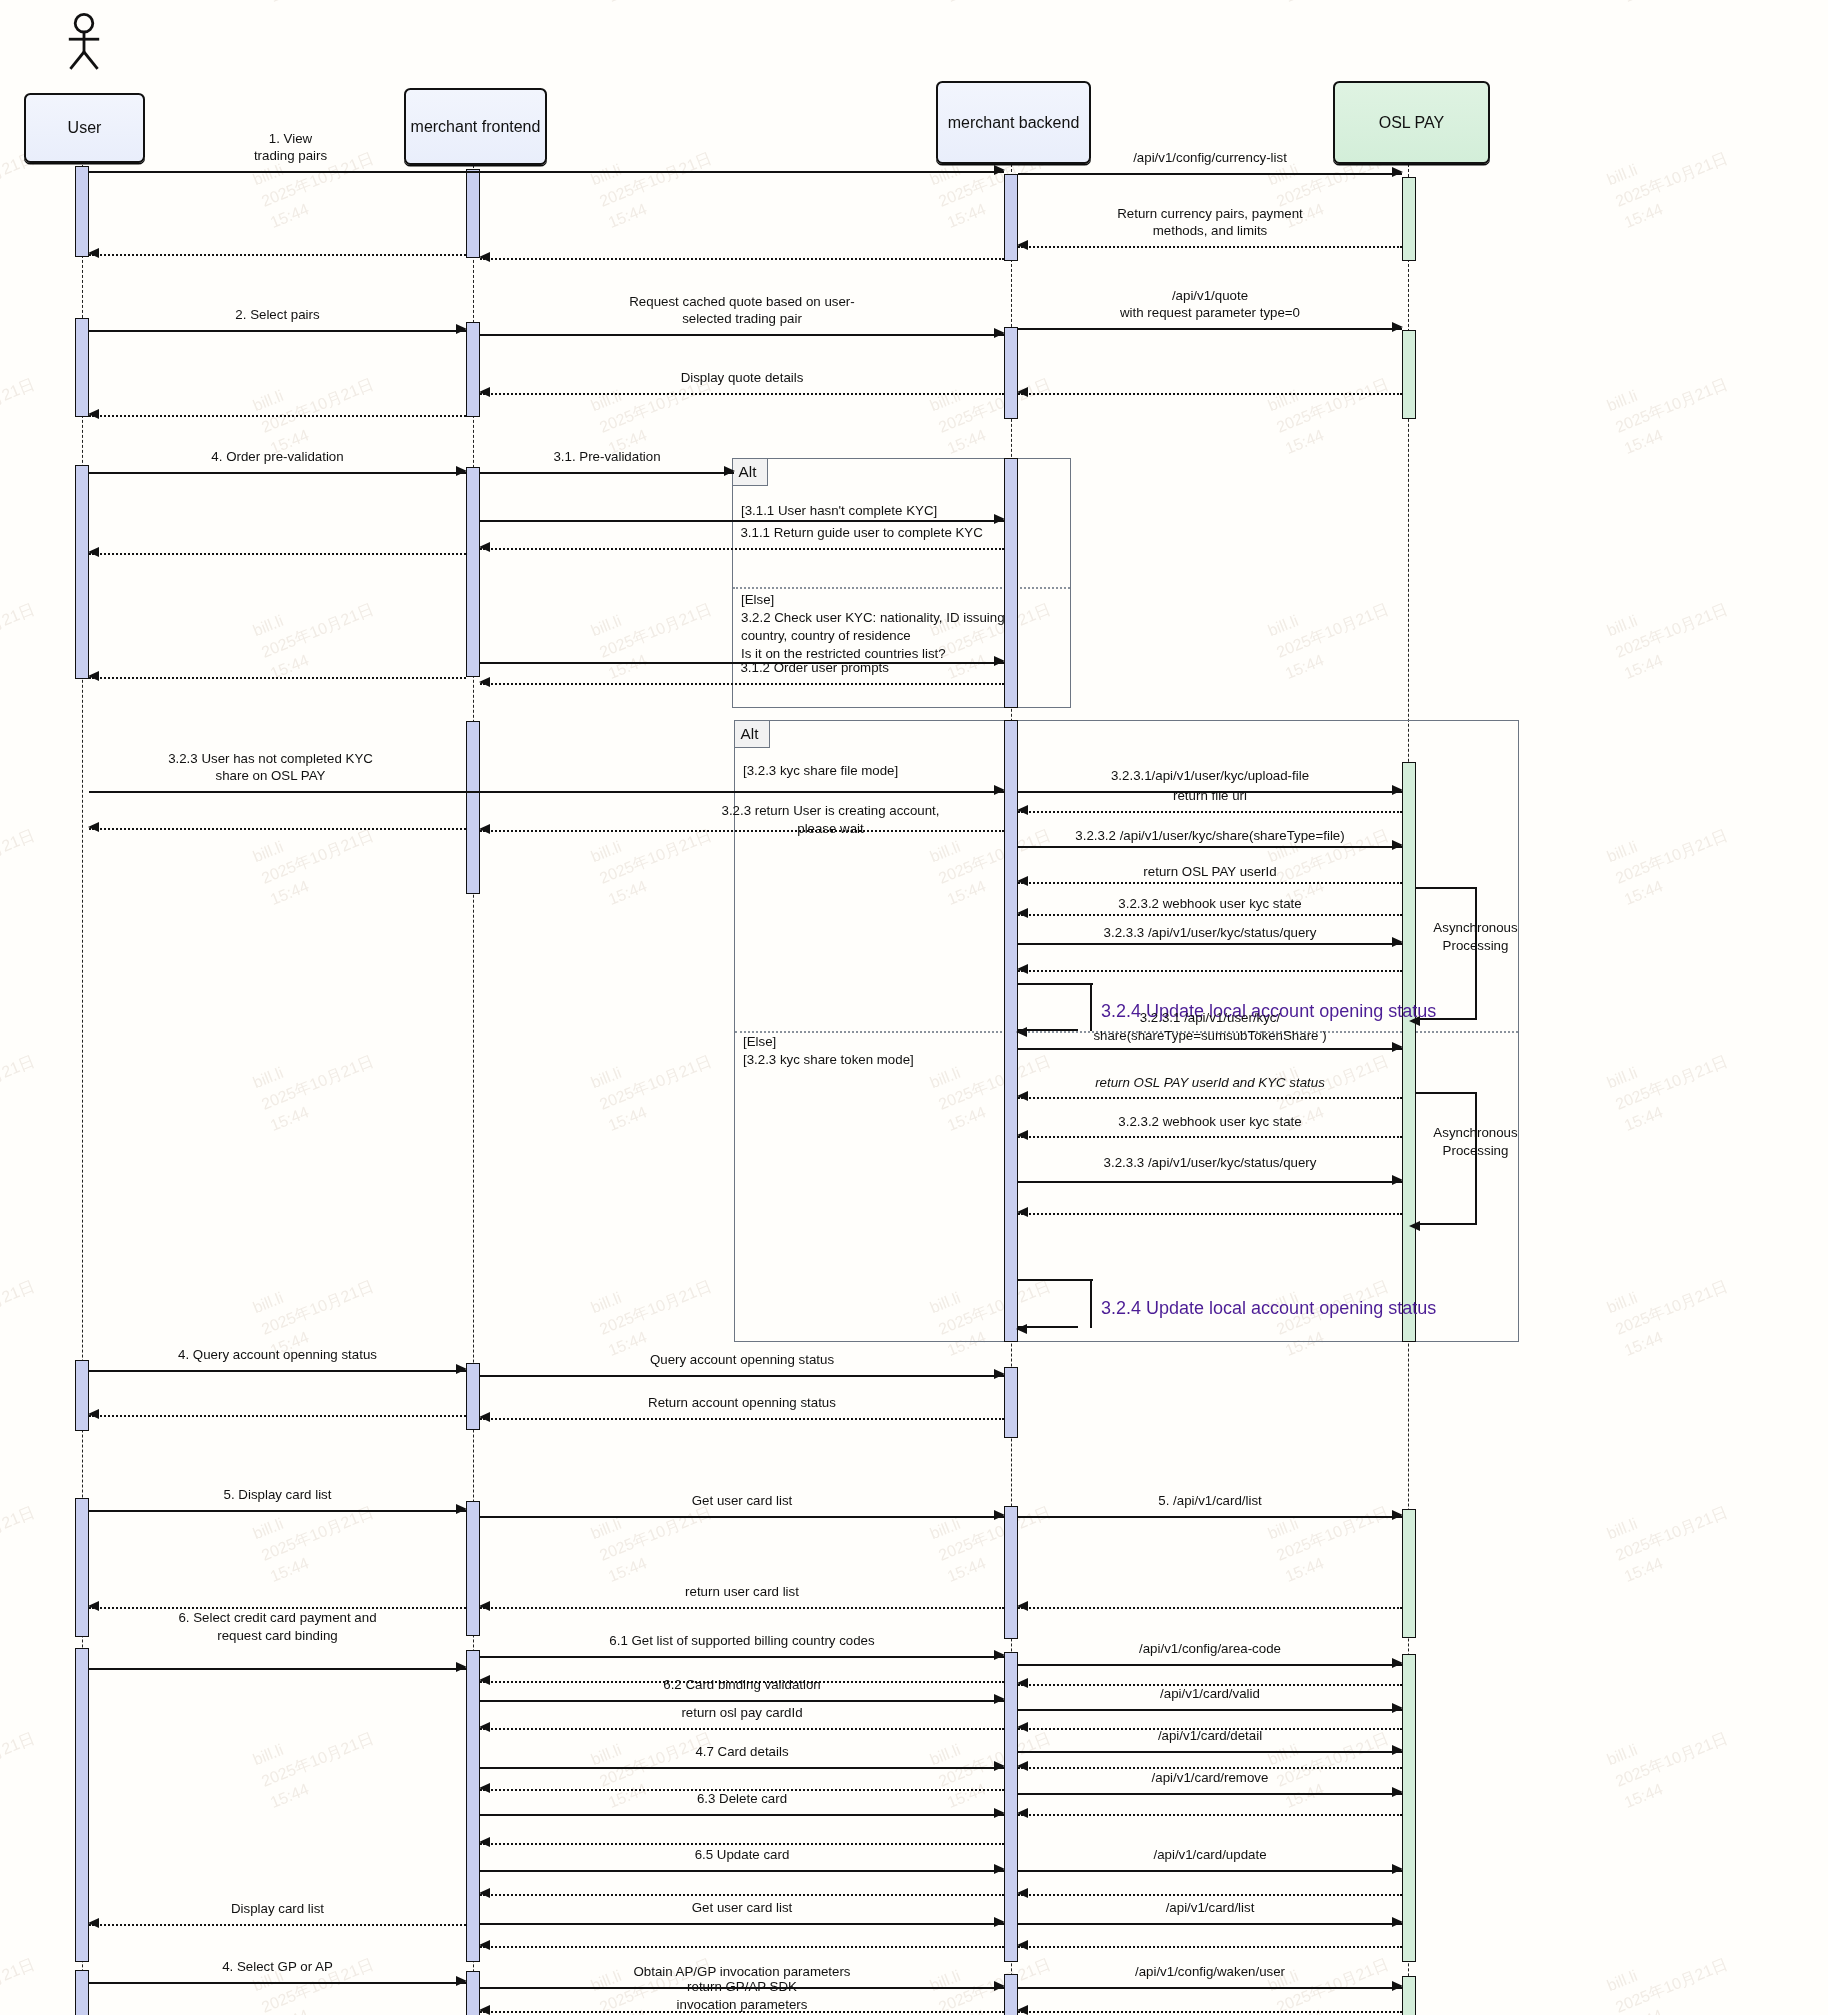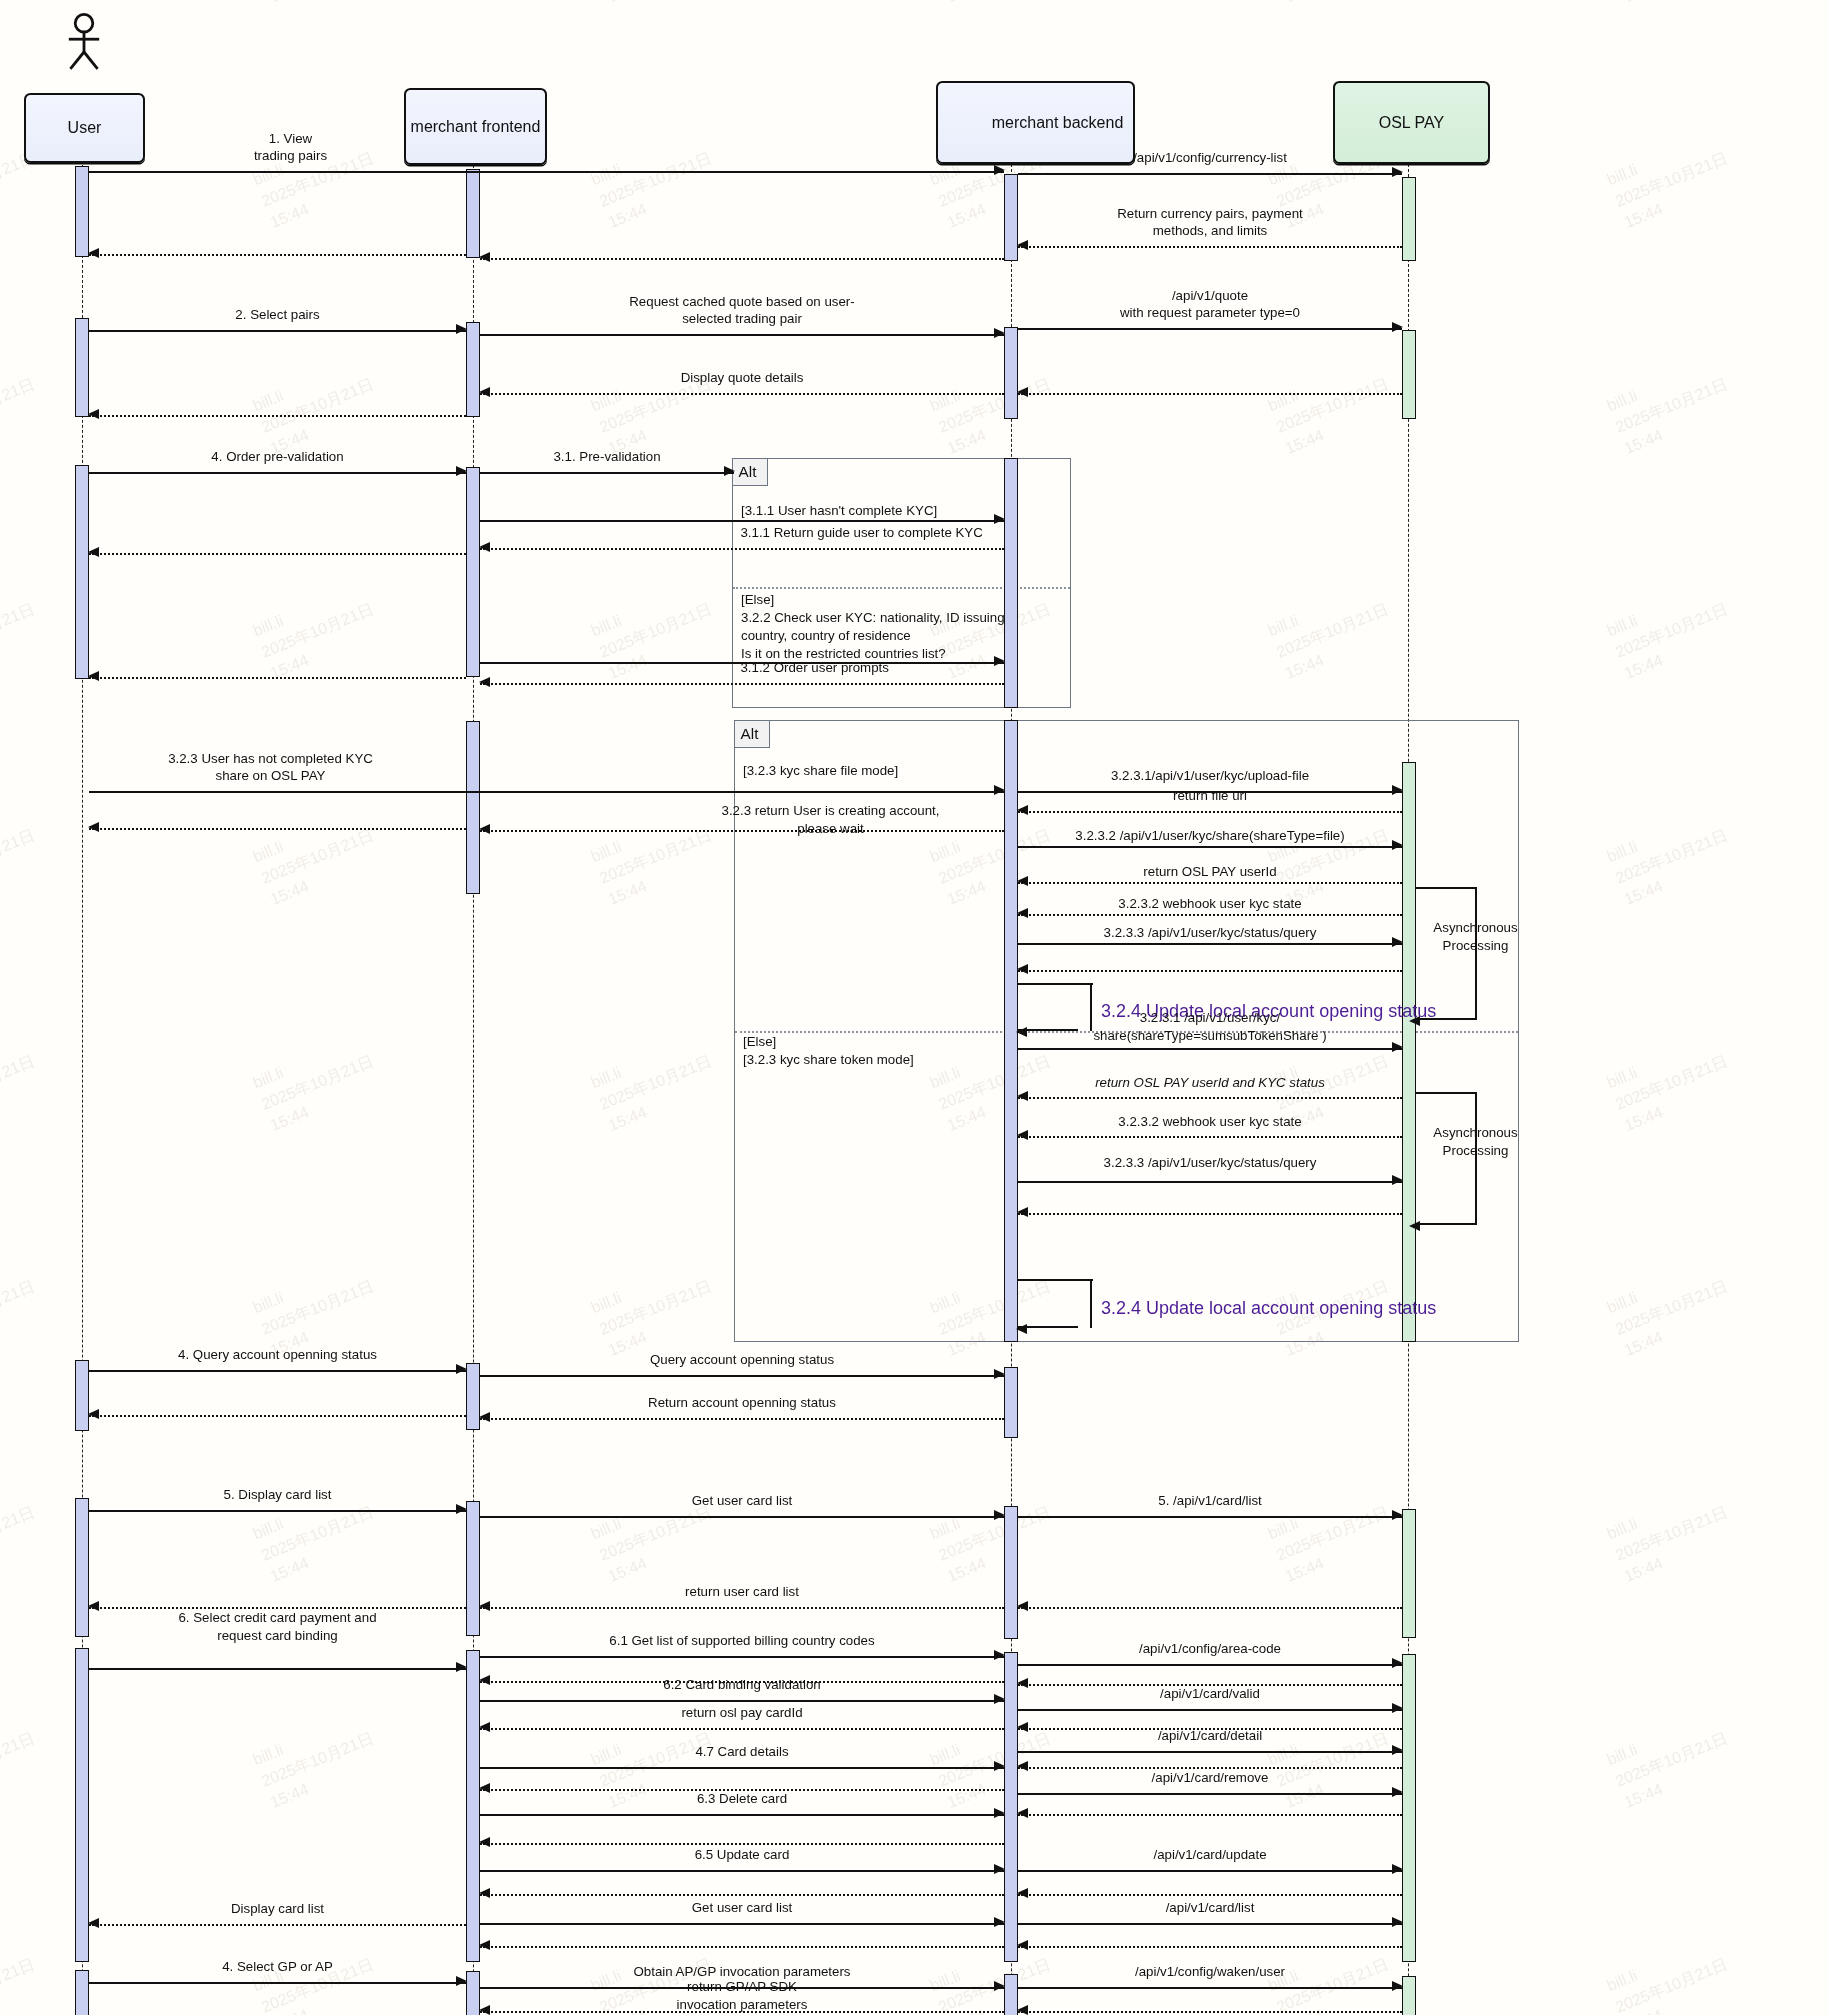--- a/index.html
+++ b/index.html
@@ -257,21 +257,21 @@
       <line x1="60" y1="100" x2="94" y2="142" stroke="#111" stroke-width="7"></line>
     </svg>
   </div>
 
   <div class="participant" style="left:24px;top:93px;width:117px;height:66px;">
     <span>User</span>
   </div>
   <div class="participant" style="left:404px;top:88px;width:139px;height:73px;">
     <span>merchant frontend</span>
   </div>
-  <div class="participant" style="left:936px;top:81px;width:151px;height:79px;padding-left:44px;">
+  <div class="participant" style="left:936px;top:81px;width:151px;height:79px;">
     <span>merchant backend</span>
   </div>
   <div class="participant osl" style="left:1333px;top:81px;width:153px;height:79px;">
     <span>OSL PAY</span>
   </div>
 
   <div class="lifeline" style="left:82px;top:160px;height:2777px;"></div>
   <div class="lifeline" style="left:473px;top:160px;height:2777px;"></div>
   <div class="lifeline" style="left:1011px;top:159px;height:2777px;"></div>
   <div class="lifeline" style="left:1408px;top:159px;height:2777px;"></div>

